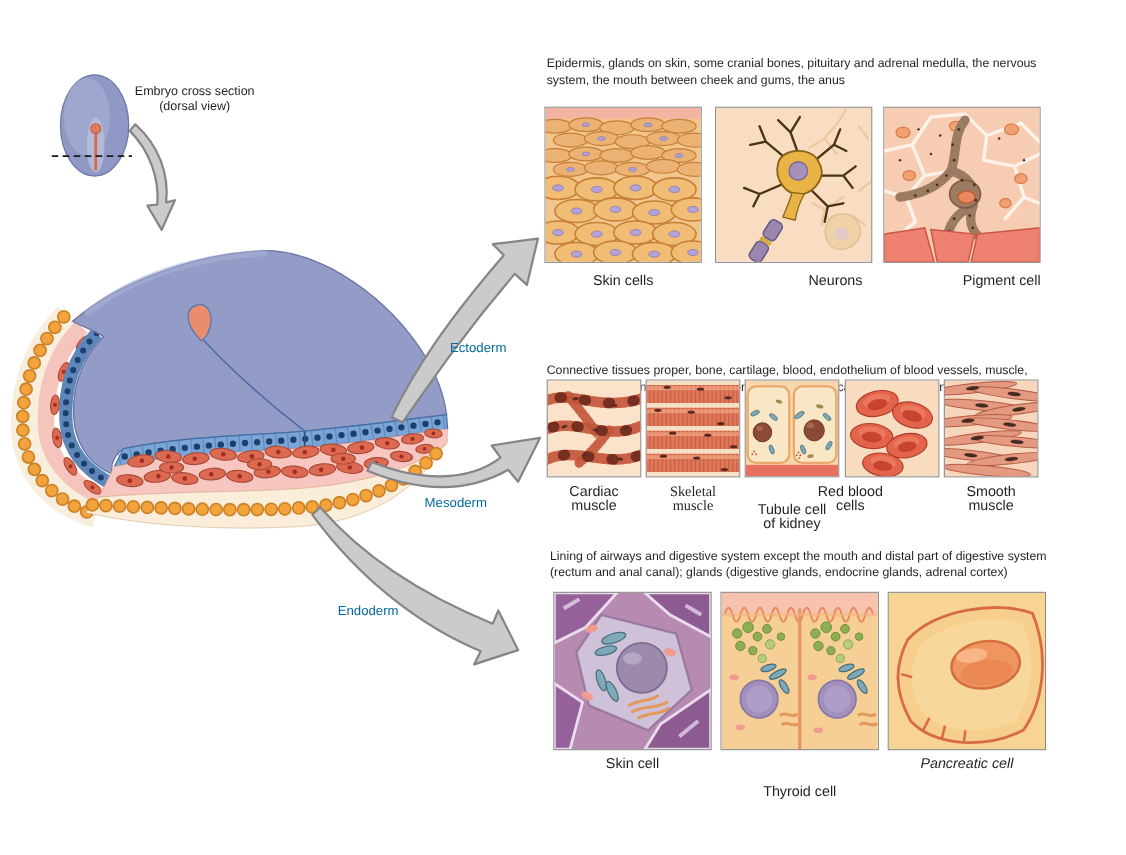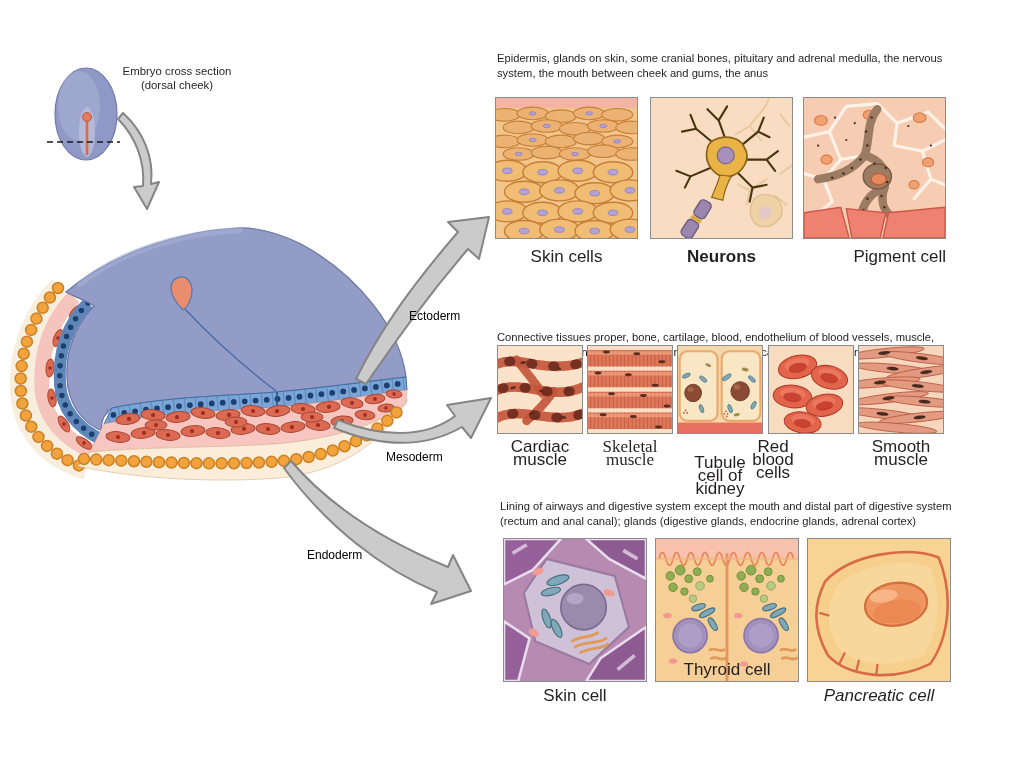--- a/index.html
+++ b/index.html
@@ -1,21 +1,21 @@
 <!DOCTYPE html>
 <html><head>
 <meta charset="utf-8">
 <style>
   html,body{margin:0;padding:0;background:#fff;}
   #root{position:relative;width:1024px;height:777px;background:#fff;
         font-family:"Liberation Sans","DejaVu Sans",sans-serif;color:#231f20;overflow:hidden;}
   .abs{position:absolute;}
   .desc{font-size:11.2px;line-height:14.6px;color:#231f20;letter-spacing:0;}
-  .cap{font-size:17px;color:#231f20;text-align:center;}
-  .layerlab{font-size:12px;color:#000000;}
+  .cap{font-size:13px;color:#231f20;text-align:center;}
+  .layerlab{font-size:12px;color:#0369a1;}
   .embryolab{font-size:11.4px;line-height:14px;text-align:center;}
   .tile{position:absolute;border:1.5px solid #8c8c8c;box-sizing:border-box;background:#fff;}
   .tile svg{display:block;width:100%;height:100%;}
   
   .mc ellipse{fill:#dc6a52;stroke:#a84836;stroke-width:1;}
   .mc circle{fill:#a32c20;}
   .mcw ellipse{fill:#dc6a52;stroke:#a84836;stroke-width:1;}
   .mcw circle{fill:#a32c20;}
   .bigarrow{fill:#cbcbcb;stroke:#858585;stroke-width:2;stroke-linejoin:round;}
   .skin-u{fill:#ecb273;stroke:#c67f35;stroke-width:.8;}
@@ -229,23 +229,23 @@
     </g>
 
     <path class="bigarrow" d="M 356,379 C 378,334 408,290 458,232 L 448,222 L 489,217 L 479,259 L 468,249
              C 426,298 398,338 366,384 Z"></path>
     <path class="bigarrow" d="M 338,420 C 380,437 425,439 455,416 L 447,405 L 491,398 L 471,438 L 462,427
              C 422,450 378,446 334,428 Z"></path>
     <path class="bigarrow" d="M 291,461 C 328,504 382,540 448,567 L 453,555 L 471,591 L 431,604 L 437,592
              C 384,570 328,528 284,468 Z"></path>
   </svg>
 
-  <div class="abs embryolab" style="left:118px;top:64px;width:118px;">
+  <div class="abs embryolab" style="left:118px;top:76px;width:118px;">
     <div>Embryo cross section</div>
-    <div>(dorsal cheek)</div>
+    <div>(dorsal view)</div>
   </div>
 
   <div class="abs layerlab" style="left:409px;top:309px;">Ectoderm</div>
   <div class="abs layerlab" style="left:386px;top:450px;">Mesoderm</div>
   <div class="abs layerlab" style="left:307px;top:548px;">Endoderm</div>
 
   <div>
     <div class="abs desc" style="left:497px;top:51px;width:458px;">Epidermis, glands on skin, some cranial bones, pituitary and adrenal medulla, the nervous system, the mouth between cheek and gums, the anus</div>
 
     <div class="tile" style="left:495px;top:97px;width:143px;height:142px;">
@@ -383,21 +383,21 @@
         <circle class="spk" cx="63" cy="84" r=".9"></circle>
           <circle class="spk" cx="45" cy="72" r=".9"></circle>
         <circle class="spk" cx="42" cy="80" r=".9"></circle>
         <path d="M0,82 L26,78 L32,100 L0,100 Z" fill="#ee8170" stroke="#cc5848" stroke-width="1"></path>
         <path d="M30,79 L58,82 L54,100 L34,100 Z" fill="#ee8170" stroke="#cc5848" stroke-width="1"></path>
         <path d="M60,82 L100,78 L100,100 L56,100 Z" fill="#ee8170" stroke="#cc5848" stroke-width="1"></path>
       </svg>
     </div>
 
     <div class="abs cap" style="left:495px;top:247px;width:143px;">Skin cells</div>
-    <div class="abs cap" style="left:650px;top:247px;width:143px;font-weight:bold;">Neurons</div>
+    <div class="abs cap" style="left:688px;top:247px;width:143px;">Neurons</div>
     <div class="abs cap" style="left:803px;top:247px;width:143px;text-align:right;">Pigment cell</div>
   </div>
 
   <div>
     <div class="abs desc" style="left:497px;top:302px;width:466px;margin-top:28px;">Connective tissues proper, bone, cartilage, blood, endothelium of blood vessels, muscle, synovial membranes, serous membranes lining body cavities, kidneys, lining of gonads</div>
 
     <div class="tile" style="left:497px;top:345px;width:86px;height:89px;">
       <svg viewBox="0 0 100 100" preserveAspectRatio="none">
         <rect width="100" height="100" fill="#fae3ca"></rect>
         <g stroke-linecap="round" fill="none">
@@ -644,17 +644,17 @@
         <line x1="8" y1="52" x2="15" y2="54" stroke="#d86a48" stroke-width="1.6"></line>
         <g transform="rotate(-8 62 46)">
           <ellipse cx="62" cy="46" rx="22" ry="15" fill="#ef9560" stroke="#d3703e" stroke-width="1.6"></ellipse>
           <ellipse cx="62" cy="51" rx="17" ry="8" fill="#e87e4a" opacity=".55"></ellipse>
           <ellipse cx="54" cy="39" rx="10" ry="4.5" fill="#f8b88c" opacity=".9"></ellipse>
         </g>
       </svg>
     </div>
 
     <div class="abs cap" style="left:503px;top:686px;width:144px;">Skin cell</div>
-    <div class="abs cap" style="left:655px;top:660px;width:144px;">Thyroid cell</div>
+    <div class="abs cap" style="left:655px;top:712px;width:144px;">Thyroid cell</div>
     <div class="abs cap" style="left:807px;top:686px;width:144px;font-style:italic;">Pancreatic cell</div>
   </div>
 
 </div>
 
 </body></html>

